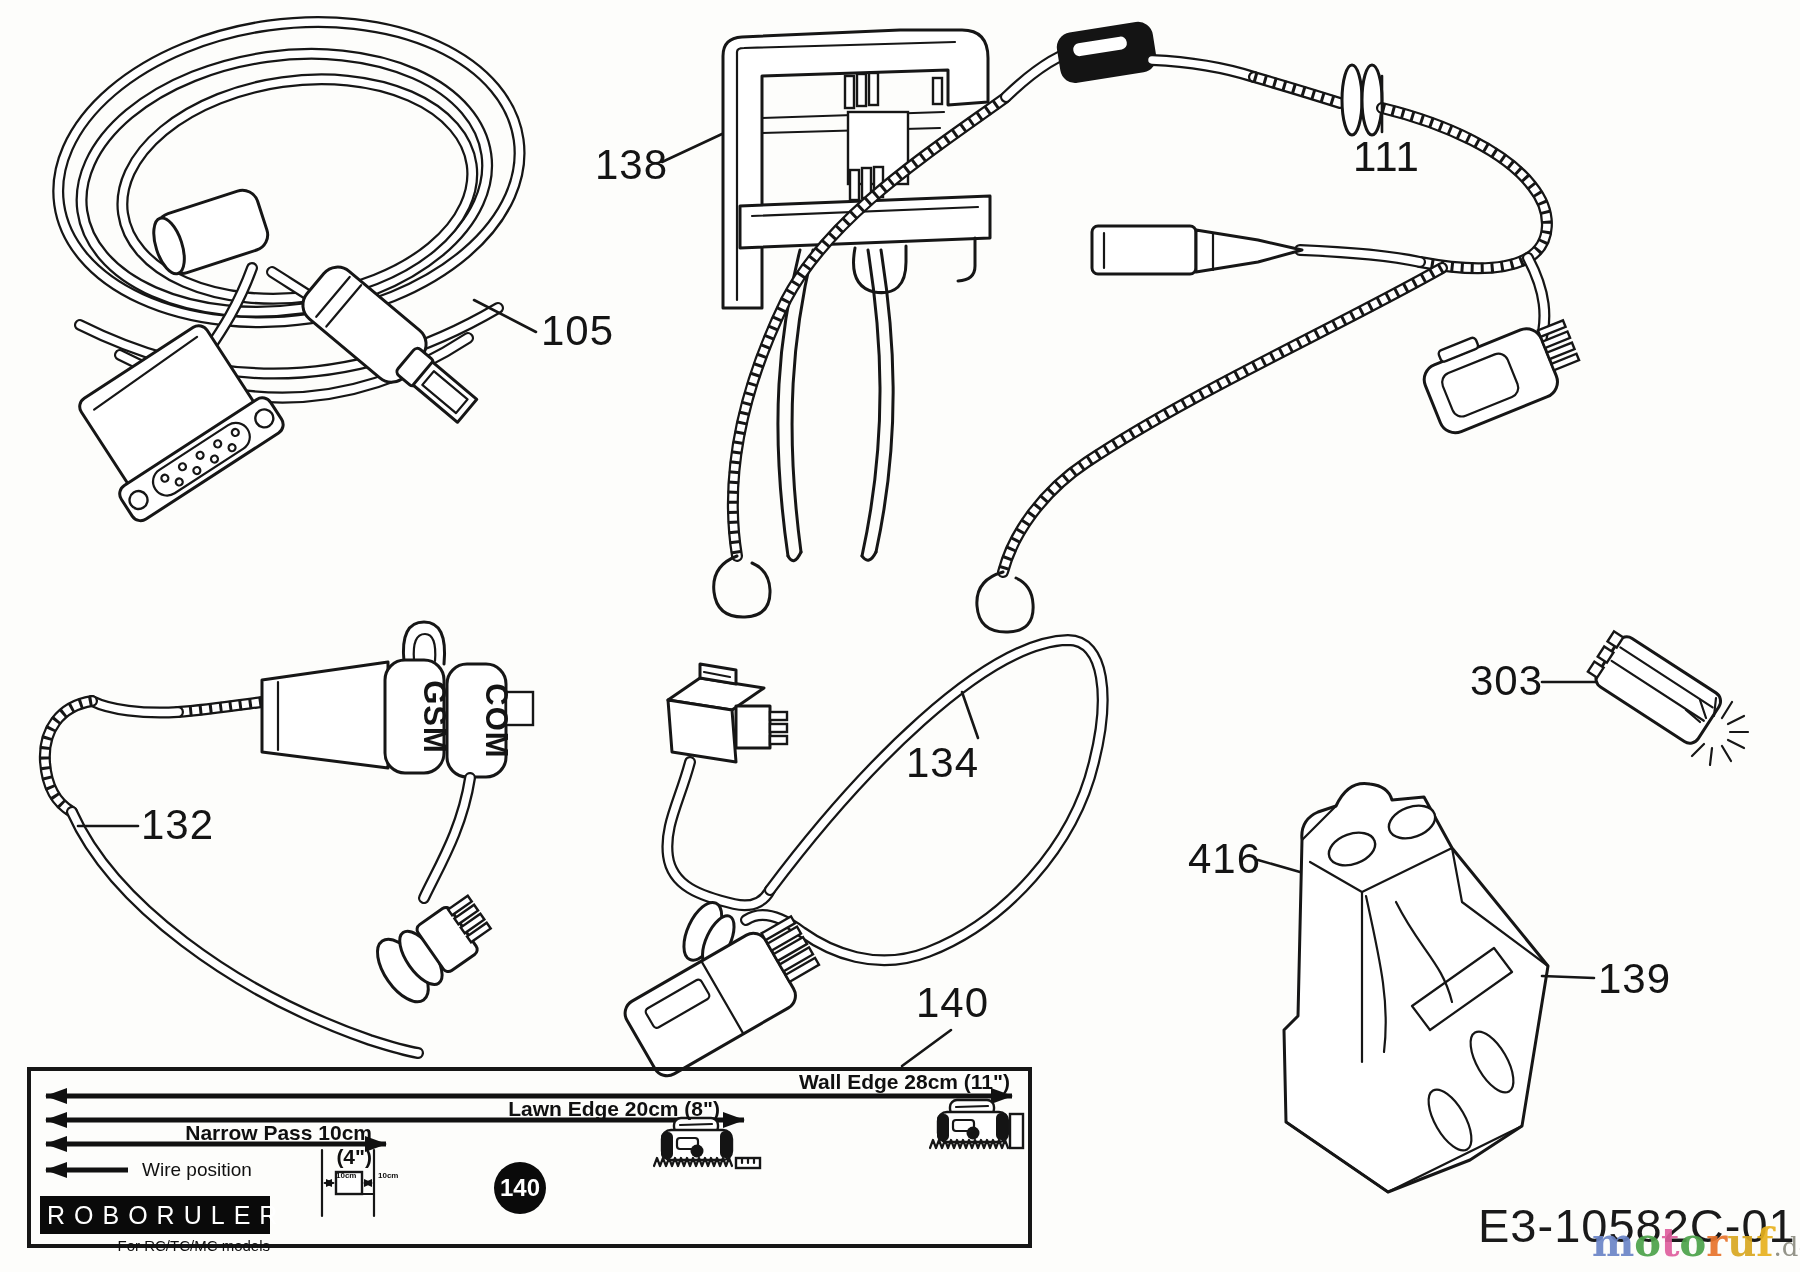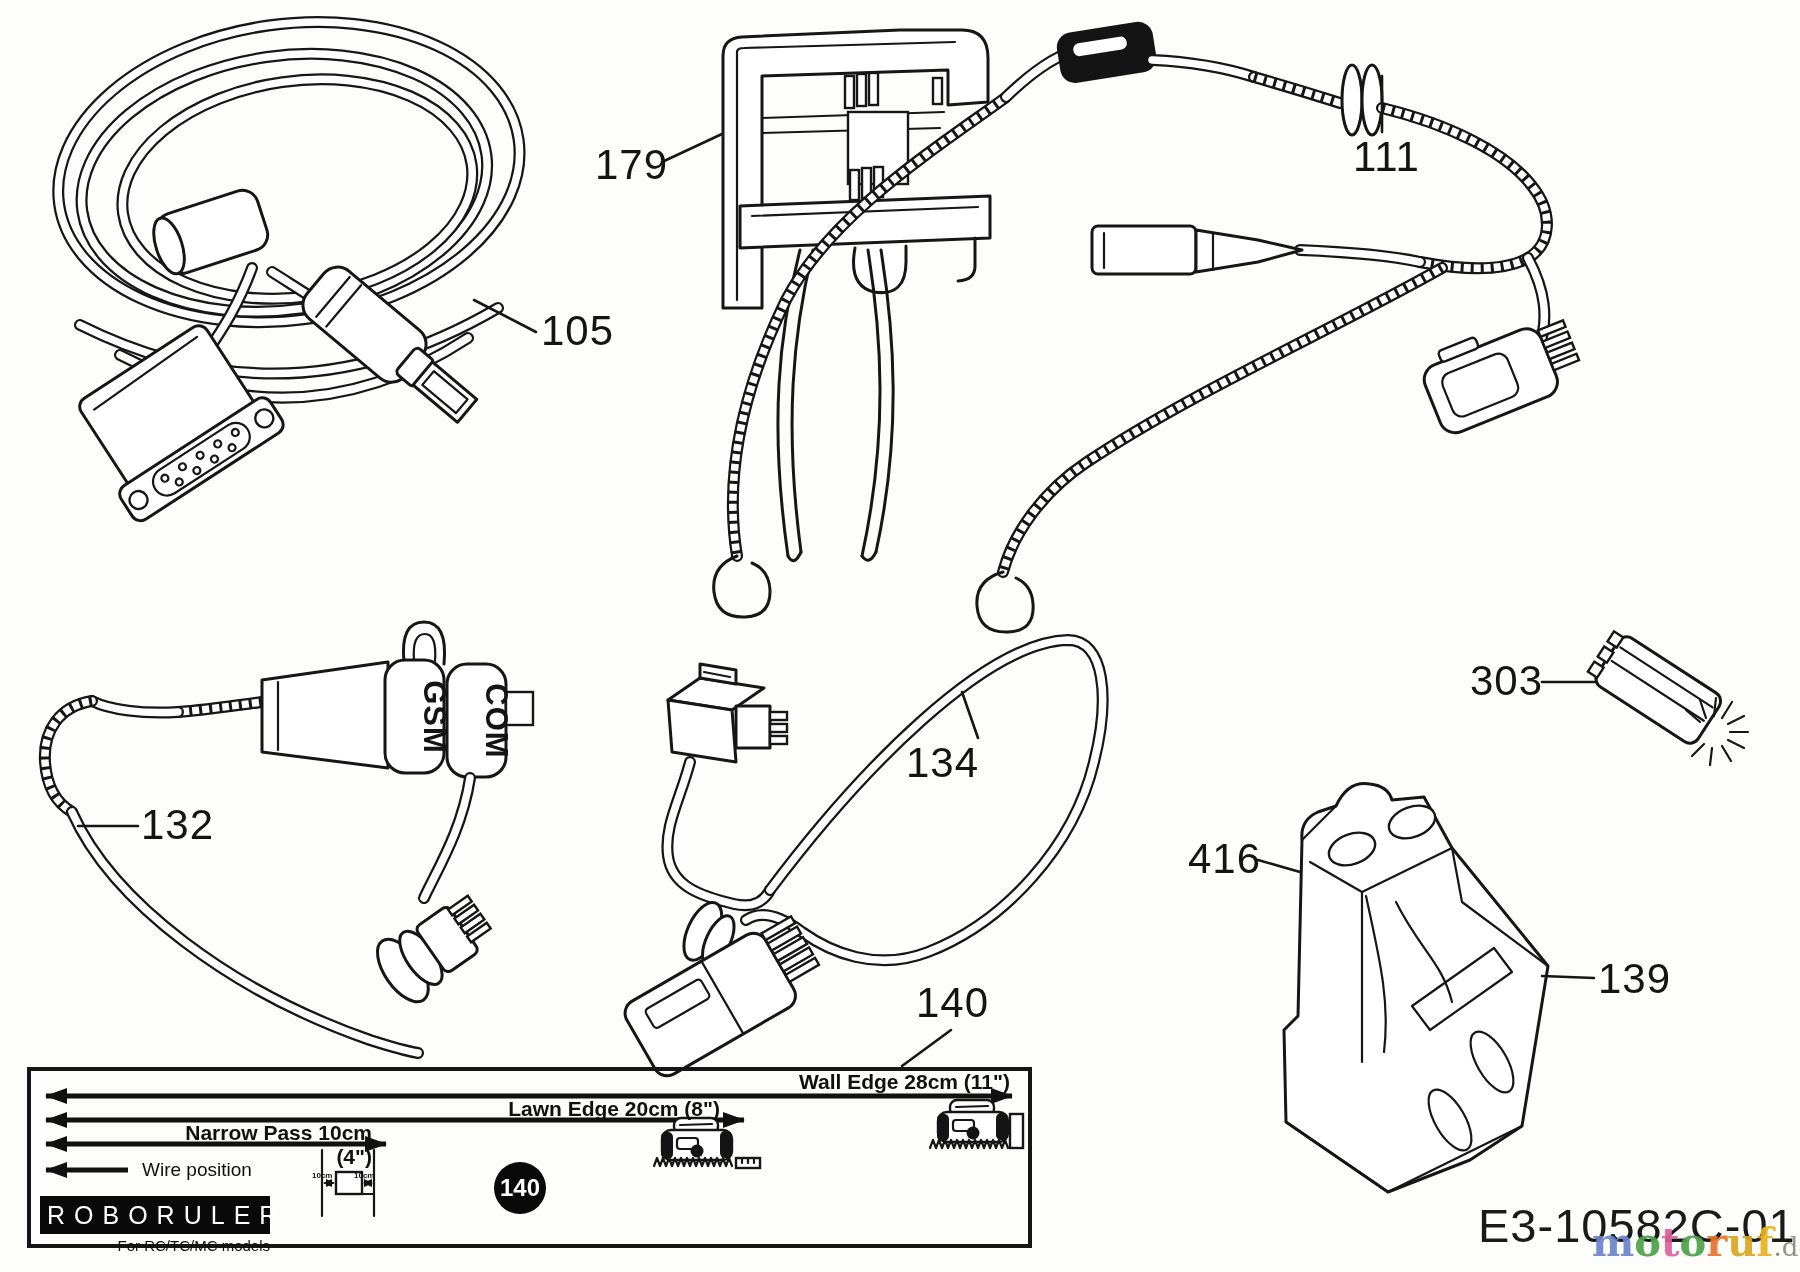--- a/index.html
+++ b/index.html
@@ -4,21 +4,21 @@
 <style>
   html,body{margin:0;padding:0;width:1800px;height:1272px;background:#fdfdfb;overflow:hidden;}
   #stage{position:relative;width:1800px;height:1272px;font-family:"Liberation Sans",sans-serif;color:#141414;}
   #art{position:absolute;left:0;top:0;z-index:1;}
   .lbl{position:absolute;z-index:3;font:400 42px/1 "Liberation Sans",sans-serif;color:#141414;letter-spacing:1px;}
   .rbox{position:absolute;z-index:2;border:4px solid #161616;box-sizing:border-box;background:transparent;}
   .rlbl{position:absolute;z-index:3;font-weight:700;color:#101010;}
   .badge{position:absolute;z-index:3;border-radius:50%;color:#fff;text-align:center;font-weight:700;}
   .brand{position:absolute;z-index:3;text-align:center;color:#fff;font-weight:400;}
   .brandnote{position:absolute;z-index:3;text-align:right;font-weight:400;color:#101010;}
-  .tiny{position:absolute;z-index:3;font:700 8px/1 "Liberation Sans",sans-serif;color:#101010;}
+  .tiny{position:absolute;z-index:3;font:700 8px/1 "Liberation Sans",sans-serif;color:#101010;margin-left:24px;}
   .code{position:absolute;z-index:3;font:400 47px/1 "Liberation Sans",sans-serif;color:#1a1a1a;letter-spacing:1px;}
   .wm{position:absolute;z-index:4;font:700 40px/1 "DejaVu Serif",serif;opacity:.92;white-space:nowrap;}
   .wm .suffix{font-size:26px;font-weight:400;}
   
   svg .ln{fill:none;stroke:#161616;stroke-width:3;stroke-linecap:round;stroke-linejoin:round;}
   svg .ln2{fill:none;stroke:#161616;stroke-width:2.2;stroke-linecap:round;stroke-linejoin:round;}
   svg .fw{fill:#ffffff;stroke:#161616;stroke-width:3;stroke-linecap:round;stroke-linejoin:round;}
   svg .fw2{fill:#ffffff;stroke:#161616;stroke-width:2.4;}
   svg .dk{fill:#141414;stroke:none;}
   svg .tube-o{fill:none;stroke:#161616;stroke-width:12;stroke-linecap:round;}
@@ -304,21 +304,21 @@
     <path class="ln2" d="M654,1166 l3,-8 3,8 l3,-8 3,8 l3,-8 3,8 l3,-8 3,8 l3,-8 3,8 l3,-8 3,8 l3,-8 3,8 l3,-8 3,8 l3,-8 3,8 l3,-8 3,8 l3,-8 3,8 l3,-8 3,8 l3,-8 3,8" stroke-width="1.8"></path>
     <rect class="fw2" x="736" y="1158" width="24" height="10"></rect>
     <path class="ln2" d="M742,1158 l0,5 M748,1158 l0,5 M754,1158 l0,5" stroke-width="1.5"></path>
     <use href="#mower" transform="translate(936,1100)"></use>
     <path class="ln2" d="M930,1148 l3,-8 3,8 l3,-8 3,8 l3,-8 3,8 l3,-8 3,8 l3,-8 3,8 l3,-8 3,8 l3,-8 3,8 l3,-8 3,8 l3,-8 3,8 l3,-8 3,8 l3,-8 3,8 l3,-8 3,8 l3,-8 3,8" stroke-width="1.8"></path>
     <rect class="fw2" x="1010" y="1114" width="13" height="34"></rect>
   </g>
 </svg>
 
   <div class="lbl" style="left:541px;top:310px">105</div>
-  <div class="lbl" style="left:595px;top:144px">179</div>
+  <div class="lbl" style="left:595px;top:144px">138</div>
   <div class="lbl" style="left:1353px;top:136px">111</div>
   <div class="lbl" style="left:141px;top:804px">132</div>
   <div class="lbl" style="left:906px;top:742px">134</div>
   <div class="lbl" style="left:1470px;top:660px">303</div>
   <div class="lbl" style="left:1188px;top:838px">416</div>
   <div class="lbl" style="left:1598px;top:958px">139</div>
   <div class="lbl" style="left:916px;top:982px">140</div>
 
   <div class="rbox" style="left:27px;top:1067px;width:1005px;height:181px"></div>
   <div class="rlbl" style="left:700px;top:1070px;width:310px;text-align:right;font-size:21px">Wall Edge 28cm (11")</div>

